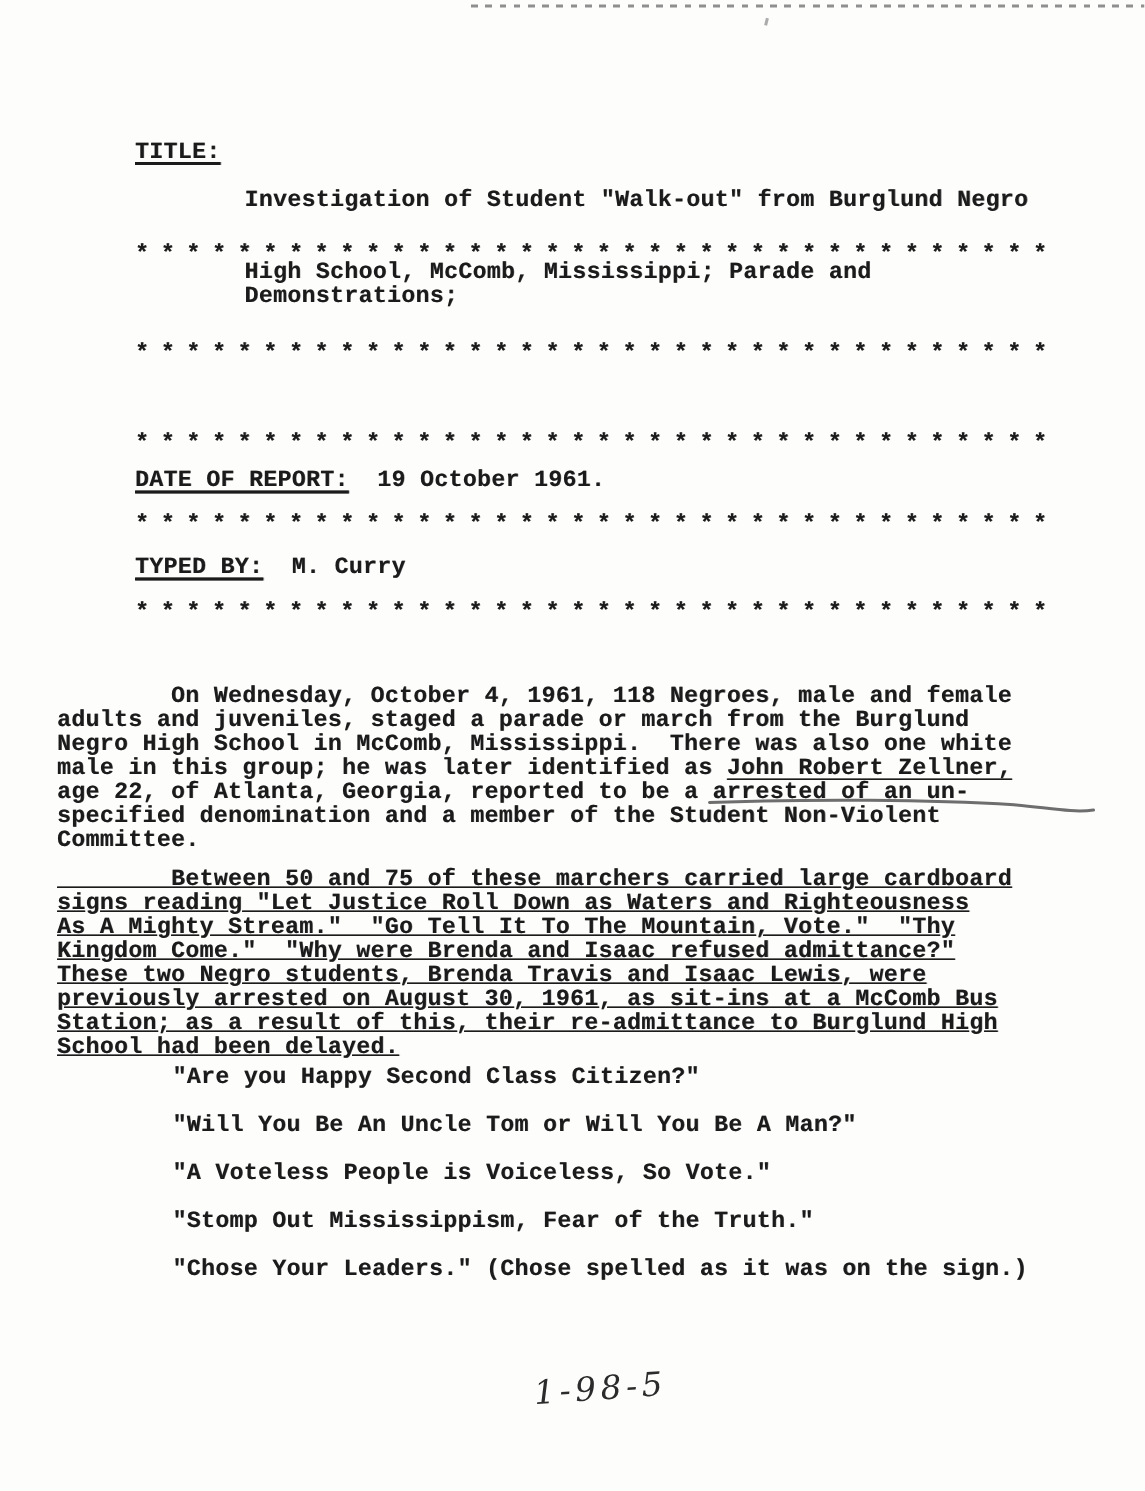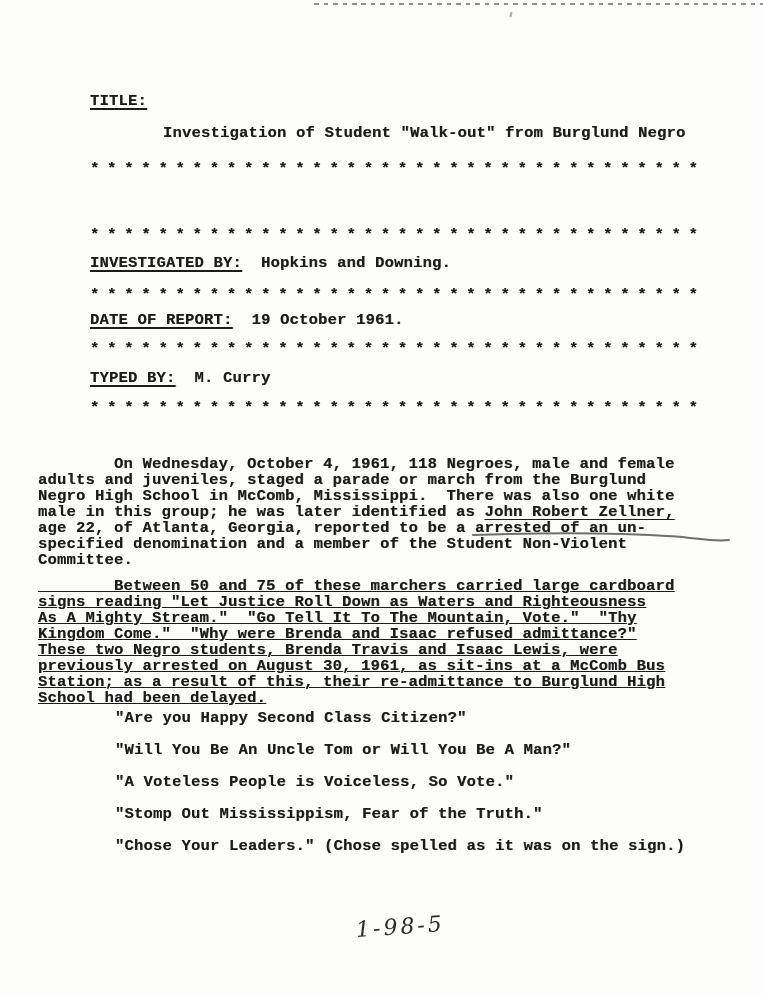--- a/index.html
+++ b/index.html
@@ -35,29 +35,29 @@
 
 <div class="page">
 
   <div class="top-dashes"></div>
   <div class="artifact"></div>
 
   <div class="abs title-row" style="top:93px;left:90px;width:640px;">
     <span class="label title-label">TITLE:</span>
     <div>
       <div>Investigation of Student "Walk-out" from Burglund Negro</div>
+      <div>High School, McComb, Mississippi; Parade and Demonstrations;</div>
     </div>
   </div>
 
   <div class="abs sep" style="top:161px;left:90px;">* * * * * * * * * * * * * * * * * * * * * * * * * * * * * * * * * * * *</div>
 
 
   <div class="abs sep" style="top:227px;left:90px;">* * * * * * * * * * * * * * * * * * * * * * * * * * * * * * * * * * * *</div>
 
-  <div class="abs" style="top:255px;left:90px;"><span class="label">INVESTIGATED BY:</span><span>  Hopkins and Downing.</span></div>
 
   <div class="abs sep" style="top:287px;left:90px;">* * * * * * * * * * * * * * * * * * * * * * * * * * * * * * * * * * * *</div>
 
   <div class="abs" style="top:312px;left:90px;"><span class="label">DATE OF REPORT:</span><span>  19 October 1961.</span></div>
 
   <div class="abs sep" style="top:341px;left:90px;">* * * * * * * * * * * * * * * * * * * * * * * * * * * * * * * * * * * *</div>
 
   <div class="abs" style="top:370px;left:90px;"><span class="label">TYPED BY:</span><span>  M. Curry</span></div>
 
   <div class="abs sep" style="top:400px;left:90px;">* * * * * * * * * * * * * * * * * * * * * * * * * * * * * * * * * * * *</div>

